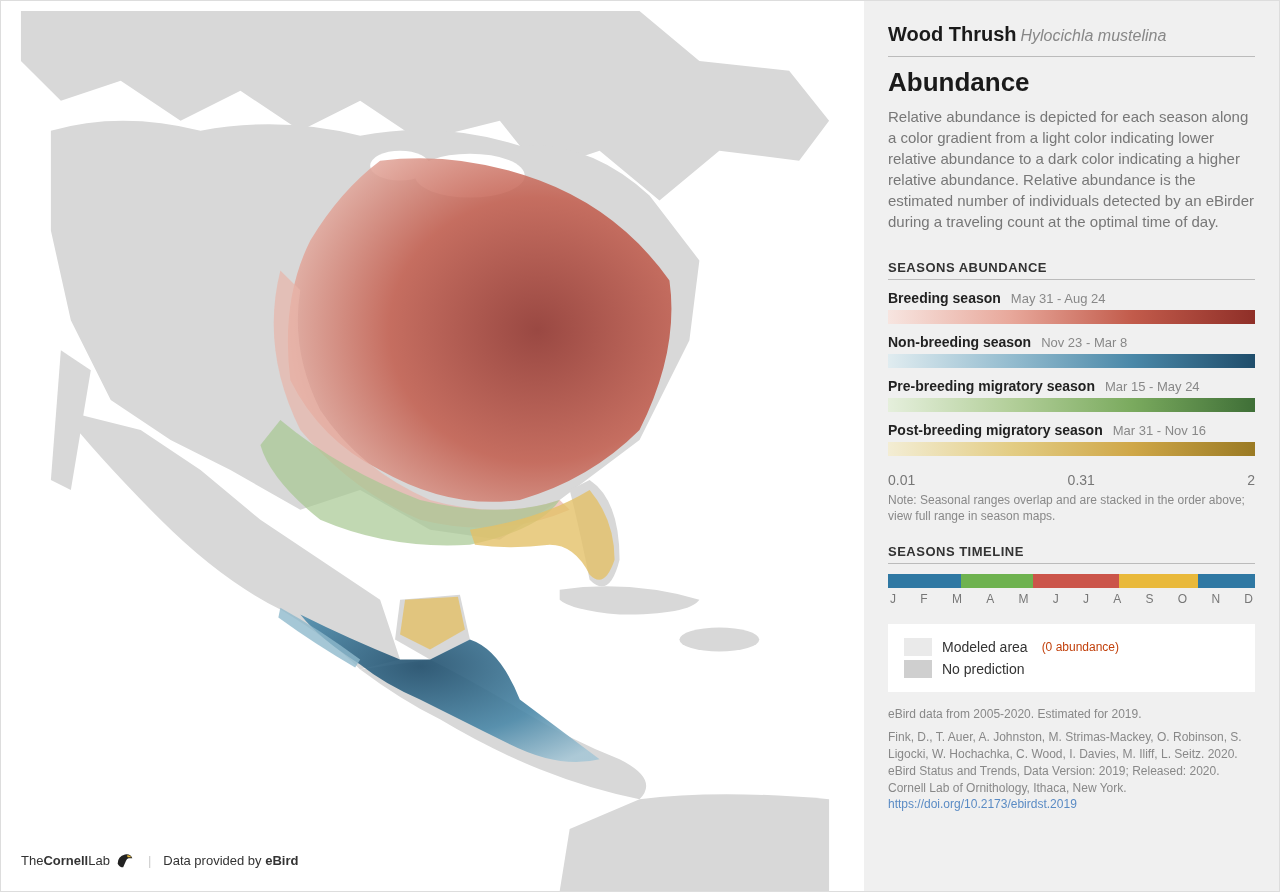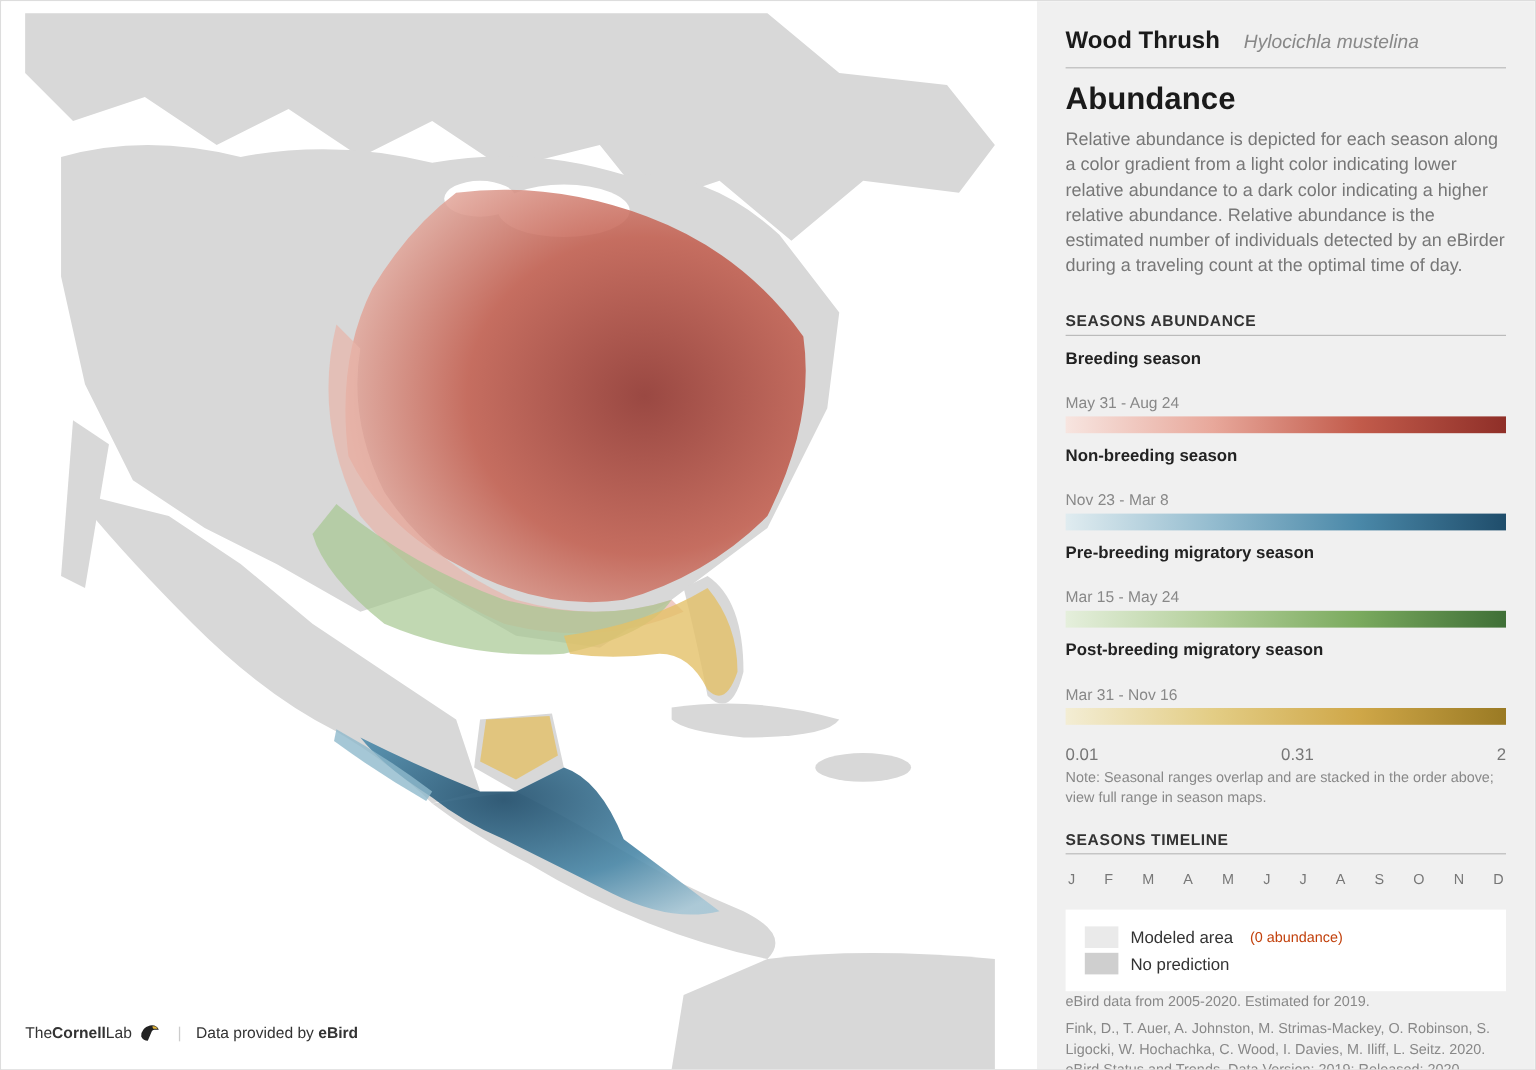--- a/index.html
+++ b/index.html
@@ -35,51 +35,51 @@
 
   .side-panel {
     width: 415px;
     background: #f0f0f0;
     padding: 22px 24px 18px 24px;
     display: flex;
     flex-direction: column;
     font-size: 14px;
     color: #333;
   }
-  .species-line { display: flex; align-items: baseline; gap: 20px; margin-bottom: 4px; }
+  .species-line { display: flex; align-items: baseline; gap: 4px; margin-bottom: 4px; }
   .species-common { font-size: 20px; font-weight: 700; color: #1a1a1a; }
   .species-sci { font-size: 16px; font-style: italic; color: #888; }
   .hr { border-top: 1px solid #bbb; margin: 6px 0 10px 0; }
   .title { font-size: 26px; font-weight: 700; color: #1a1a1a; margin-bottom: 8px; }
   .desc { font-size: 15px; line-height: 1.4; color: #777; margin-bottom: 28px; }
 
   .section-header { font-size: 13px; font-weight: 700; letter-spacing: 0.5px; color: #333; border-bottom: 1px solid #bbb; padding-bottom: 4px; margin-bottom: 10px; }
 
   .season-row { margin-bottom: 10px; }
-  .season-label-line { display: flex; align-items: baseline; gap: 22px; margin-bottom: 4px; font-size: 14px; flex-direction: column; }
+  .season-label-line { display: flex; align-items: baseline; gap: 10px; margin-bottom: 4px; font-size: 14px; }
   .season-label { font-weight: 700; color: #222; }
   .season-dates { color: #888; font-size: 13px; }
   .gradient-bar { height: 14px; width: 100%; }
   .grad-breeding { background: linear-gradient(to right, #f7e5e0, #e8a89b, #c25b4b, #8f2f28); }
   .grad-nonbreeding { background: linear-gradient(to right, #e0ecf0, #94bccf, #4a88a8, #1f4d6b); }
   .grad-prebreeding { background: linear-gradient(to right, #e5efdc, #b3cf9a, #7aaa5e, #3f6f37); }
   .grad-postbreeding { background: linear-gradient(to right, #f3edd4, #e3cd85, #cfa748, #9a7a24); }
 
   .scale-labels { display: flex; justify-content: space-between; font-size: 14px; color: #777; margin: 6px 0 4px 0; }
   .note { font-size: 12px; color: #888; line-height: 1.35; margin-bottom: 20px; }
 
   .timeline-bar { display: flex; height: 14px; width: 100%; }
   .timeline-seg { height: 100%; }
   .tl-blue { background: #2f78a3; }
   .tl-green { background: #6eb24f; }
   .tl-red { background: #cb554a; }
   .tl-yellow { background: #e9b93b; }
   .month-row { display: flex; justify-content: space-between; font-size: 12px; color: #777; margin: 4px 0 18px 0; padding: 0 2px; }
 
-  .legend-box { background: #fff; padding: 14px 16px; }
+  .legend-box { background: #fff; padding: 14px 16px; margin-bottom: 14px; }
   .legend-row { display: flex; align-items: center; gap: 10px; font-size: 14px; }
   .legend-row + .legend-row { margin-top: 4px; }
   .swatch { width: 28px; height: 18px; }
   .sw-modeled { background: #eaeaea; }
   .sw-nopred { background: #cfcfcf; }
   .legend-sub { color: #c2410c; font-size: 12px; margin-left: 4px; }
 
   .citation { font-size: 12px; color: #888; line-height: 1.4; }
   .citation a { color: #5a8bc4; text-decoration: none; }
   .citation p { margin-bottom: 6px; }

